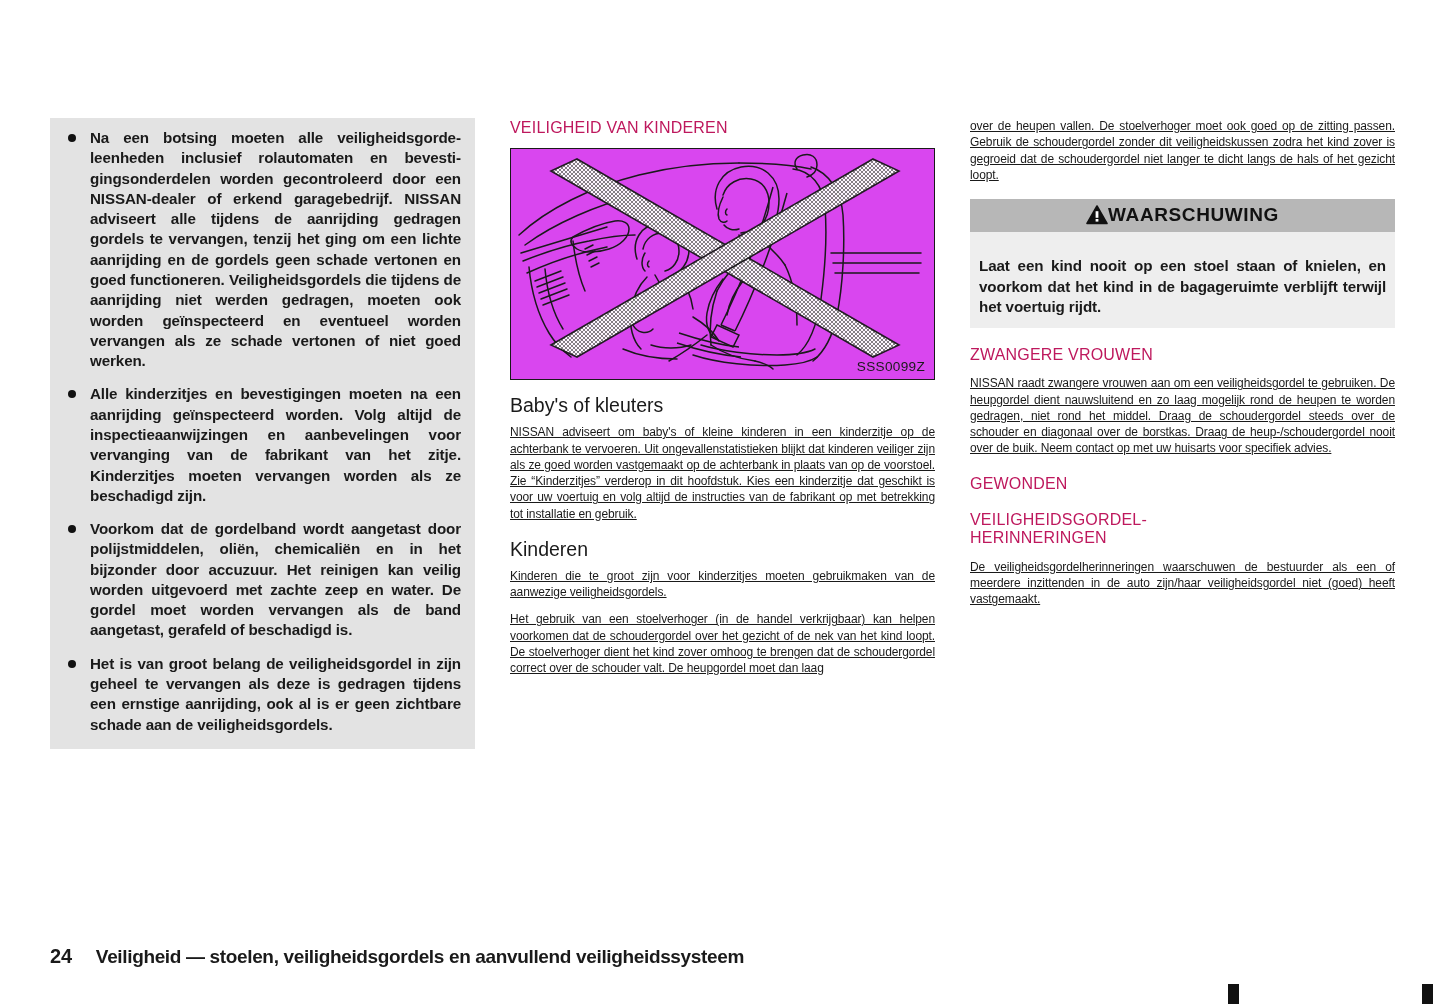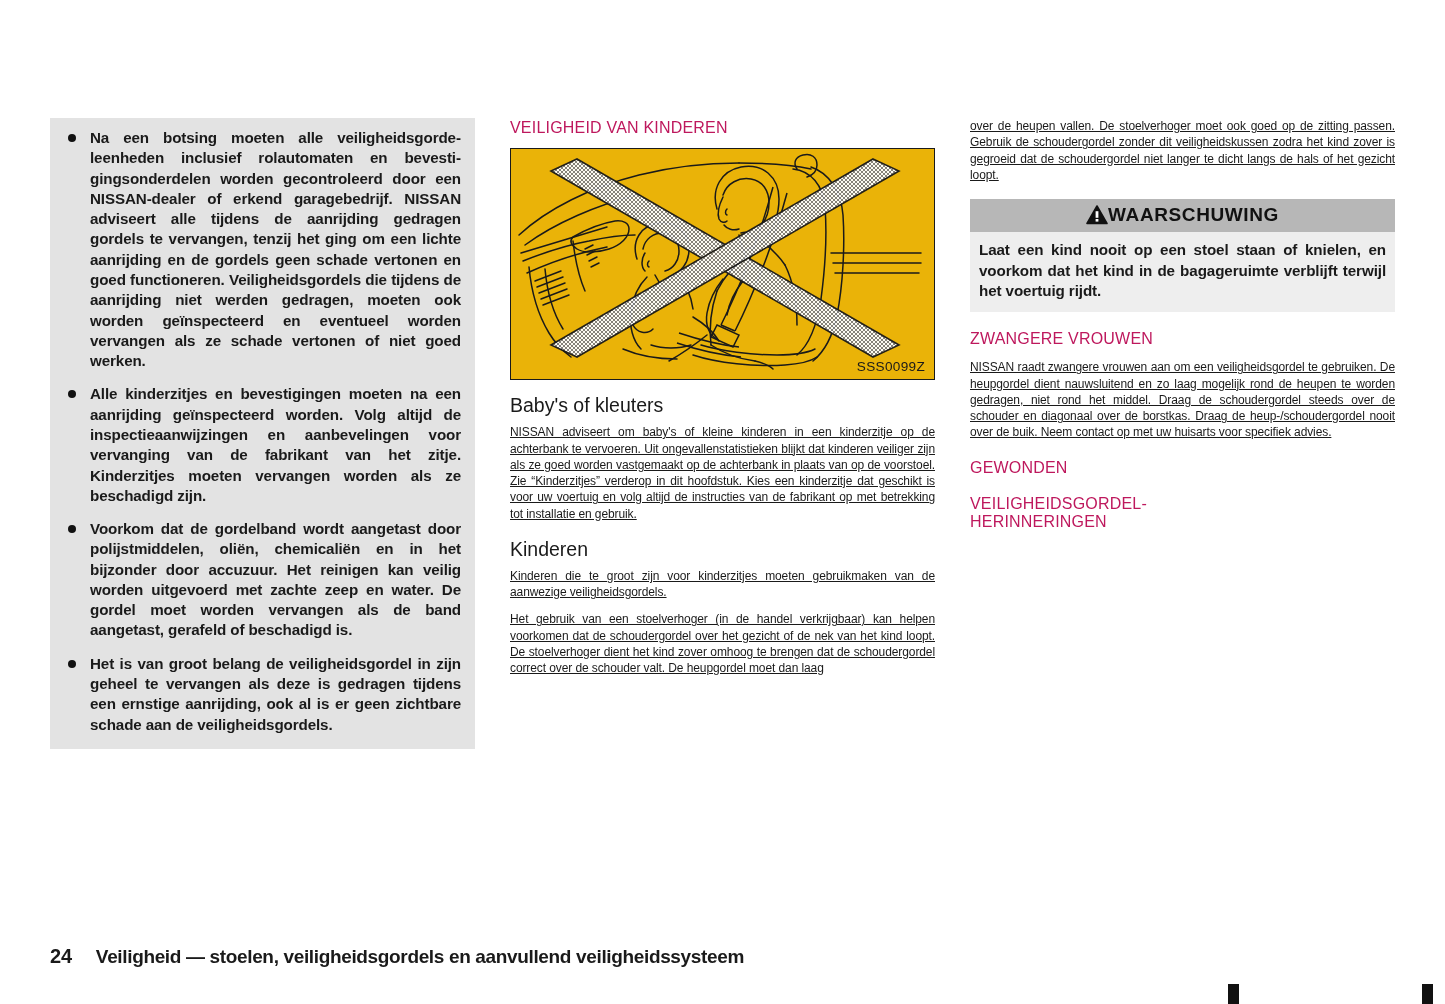--- a/index.html
+++ b/index.html
@@ -98,21 +98,21 @@
     text-decoration: underline;
   }
   p.body:last-child { margin-bottom: 0; }
 
   
   .figure {
     border: 1.6px solid #1a1a1a;
     position: relative;
     height: 230px;
     margin: 0 0 14px 0;
-    background: #eab308;
+    background: #d946ef;
     overflow: hidden;
   }
   .figure svg { display: block; }
   .figure .fig-code {
     position: absolute;
     right: 9px;
     bottom: 5px;
     font-size: 13.6px;
     letter-spacing: 0.3px;
     font-weight: 500;
@@ -130,21 +130,21 @@
     font-size: 19px;
     font-weight: bold;
     letter-spacing: 0.6px;
     display: flex;
     align-items: center;
     justify-content: center;
     color: #111;
   }
   .warning-body {
     background: #eeeeee;
-    padding: 8px 9px 10px 9px;
+    padding: 24px 9px 10px 9px;
     font-size: 15.2px;
     font-weight: bold;
     line-height: 1.36;
     text-align: justify;
     letter-spacing: -0.1px;
   }
   .tri-icon { display: block; }
 
   
   .footer {
@@ -343,20 +343,21 @@
         <div class="warning-body">Laat een kind nooit op een stoel staan of knielen, en voorkom dat het kind in de bagageruimte verblijft terwijl het voertuig rijdt.</div>
       </div>
 
       <h1 class="section-title">ZWANGERE VROUWEN</h1>
       <p class="body">NISSAN raadt zwangere vrouwen aan om een veiligheidsgordel te gebruiken. De heupgordel dient nauwsluitend en zo laag mogelijk rond de heupen te worden gedragen, niet rond het middel. Draag de schoudergordel steeds over de schouder en diagonaal over de borstkas. Draag de heup-/schoudergordel nooit over de buik. Neem contact op met uw huisarts voor specifiek advies.</p>
 
       <h1 class="section-title" style="margin-top:18px;">GEWONDEN</h1>
 
       <h1 class="section-title" style="margin-top:18px; white-space:pre-line;">VEILIGHEIDSGORDEL-
 HERINNERINGEN</h1>
+      <p class="body">De veiligheidsgordelherinneringen waarschuwen de bestuurder als een of meerdere inzittenden in de auto zijn/haar veiligheidsgordel niet (goed) heeft vastgemaakt.</p>
     </div>
 
   </div>
 
   <div class="footer">
     <span class="pageno">24</span>
     <span class="foot-title">Veiligheid — stoelen, veiligheidsgordels en aanvullend veiligheidssysteem</span>
   </div>
 
   <div class="reg-mark m1"></div>

